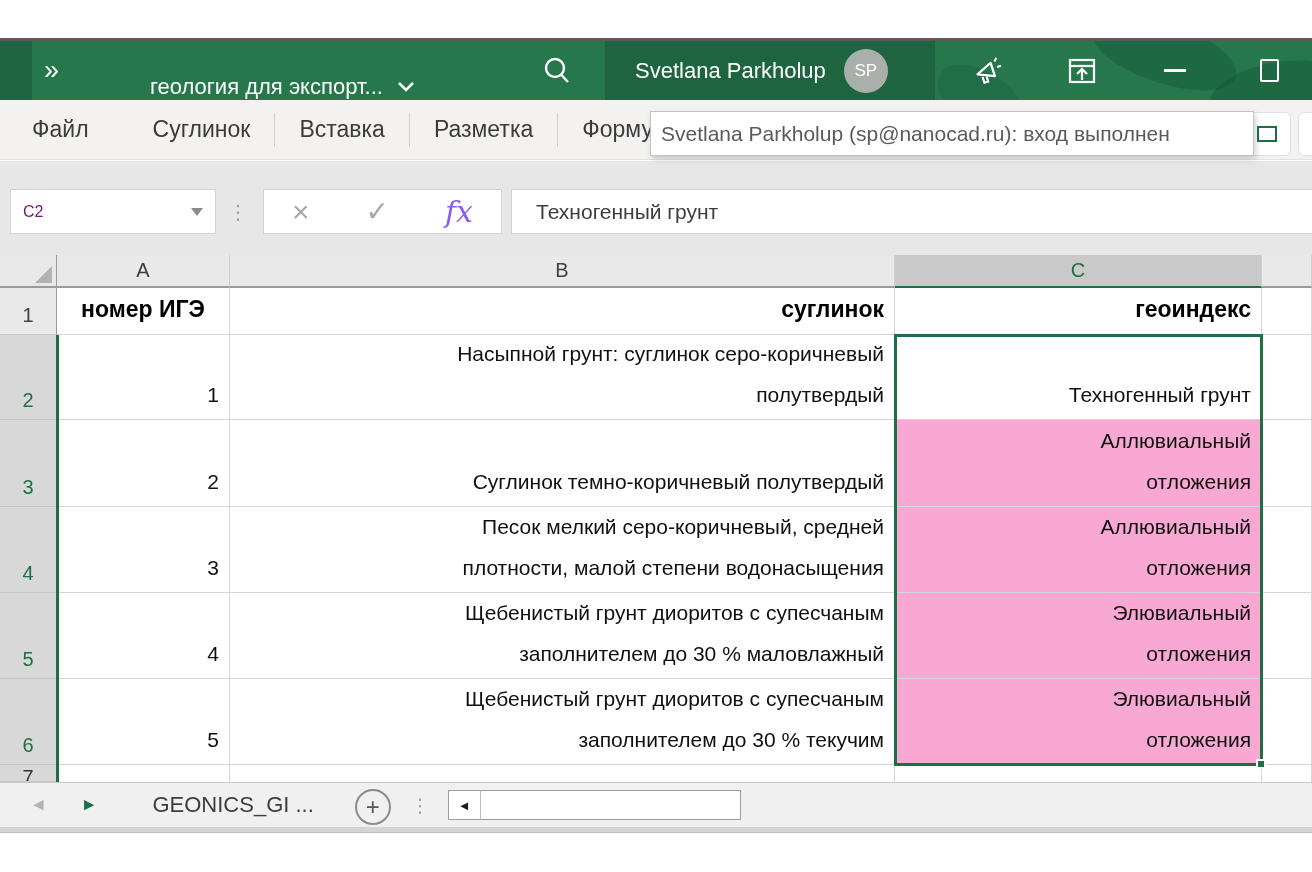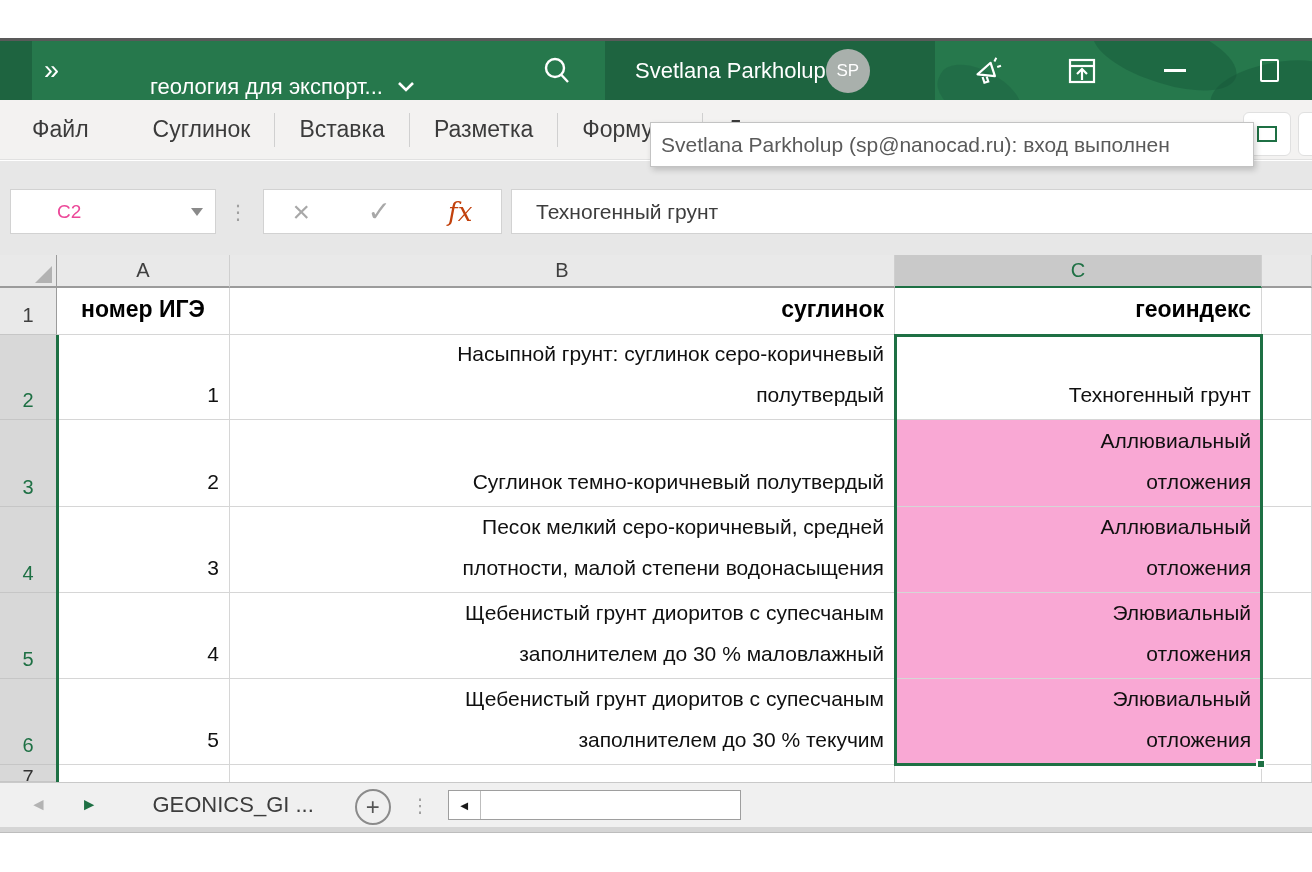--- a/index.html
+++ b/index.html
@@ -11,21 +11,21 @@
   .win-top-border { position:absolute; left:0; top:38px; width:1312px; height:3px; background:#595959; }
   .titlebar { position:absolute; left:0; top:41px; width:1312px; height:59px; background:#26784c; overflow:hidden; }
   .titlebar .left-strip { position:absolute; left:0; top:0; width:32px; height:59px; background:#1e6440; }
   .blob { position:absolute; background:#17563a; opacity:.45; border-radius:45% 55% 50% 50%; }
   .blob1 { left:1090px; top:-18px; width:150px; height:60px; transform:rotate(18deg); }
   .blob2 { left:1210px; top:22px; width:130px; height:58px; transform:rotate(-14deg); }
   .blob3 { left:935px; top:30px; width:90px; height:50px; transform:rotate(25deg); opacity:.3; }
   .chevrons { position:absolute; left:44px; top:0; height:59px; display:flex; align-items:center; color:#ffffff; font-size:27px; letter-spacing:-2px; }
   .doc-title { position:absolute; left:150px; top:16px; height:59px; display:flex; align-items:center; gap:14px; color:#ffffff; font-size:22px; }
   .search-btn { position:absolute; left:536px; top:12px; width:42px; height:36px; display:flex; align-items:center; justify-content:center; }
-  .account { position:absolute; left:605px; top:0; width:330px; height:59px; background:#1e6440; display:flex; align-items:center; padding-left:30px; }
+  .account { position:absolute; left:605px; top:0; width:330px; height:59px; background:#1e6440; display:flex; align-items:center; padding-left:30px; gap:18px; }
   .account-name { color:#ffffff; font-size:22px; white-space:nowrap; }
   .avatar { width:44px; height:44px; border-radius:50%; background:#a9b0ac; color:#ffffff; font-size:17px; display:flex; align-items:center; justify-content:center; }
   .tb-icon { position:absolute; top:0; height:59px; width:60px; display:flex; align-items:center; justify-content:center; z-index:2; }
   .icon-megaphone { left:958px; }
   .icon-restore  { left:1052px; }
   .icon-min  { left:1145px; }
   .icon-max  { left:1239px; }
   .min-glyph { width:22px; height:0; border-top:3px solid #ffffff; }
   .max-glyph { width:19px; height:23px; border:2.5px solid #ffffff; border-radius:2px; }
 
@@ -33,33 +33,33 @@
   .menubar { position:absolute; left:0; top:100px; width:1312px; height:60px; background:#f3f2f1; border-bottom:1px solid #e1e1e1; display:flex; align-items:center; }
   .menu-item { color:#3b3b3b; font-size:23px; padding:9px 24px; white-space:nowrap; }
   .menu-item.first { padding-left:32px; padding-right:40px; }
   .menu-sep { width:1px; height:34px; background:#d0d0d0; }
 
   
   .corner-btn { position:absolute; top:112px; height:44px; background:#ffffff; border:1px solid #e0e0e0; border-radius:6px; display:flex; align-items:center; justify-content:center; z-index:5; }
   .corner-btn.b1 { left:1243px; width:48px; }
   .corner-btn.b2 { left:1298px; width:30px; }
   .green-square { width:20px; height:16px; border:2.5px solid #1e7044; }
-  .tooltip { position:absolute; left:650px; top:122px; width:604px; height:45px; background:#ffffff; border:1px solid #c3c3c3; box-shadow:2px 3px 6px rgba(0,0,0,.18); display:flex; align-items:center; padding-left:10px; z-index:6; }
+  .tooltip { position:absolute; left:650px; top:111px; width:604px; height:45px; background:#ffffff; border:1px solid #c3c3c3; box-shadow:2px 3px 6px rgba(0,0,0,.18); display:flex; align-items:center; padding-left:10px; z-index:6; }
   .tooltip span { color:#5a5a5a; font-size:21px; white-space:nowrap; }
 
   
   .formulabar { position:absolute; left:0; top:161px; width:1312px; height:94px; background:#e7e7e7; }
   .namebox { position:absolute; left:10px; top:28px; width:206px; height:45px; background:#ffffff; border:1px solid #d2d2d2; display:flex; align-items:center; padding:0 12px; }
-  .namebox .name { color:#ec4899; font-size:19px; flex:1;margin-left:34px; }
+  .namebox .name { color:#701a75; font-size:16px; flex:1; }
   .dd-triangle { width:0; height:0; border-left:6px solid transparent; border-right:6px solid transparent; border-top:8px solid #8a8a8a; }
   .fb-dots { position:absolute; left:228px; top:28px; height:45px; width:20px; display:flex; align-items:center; justify-content:center; color:#a0a0a0; font-size:20px; }
   .fb-buttons { position:absolute; left:263px; top:28px; width:239px; height:45px; background:#ffffff; border:1px solid #d2d2d2; display:flex; align-items:center; justify-content:space-around; }
   .btn-x { color:#a8a8a8; font-size:30px; line-height:1; }
   .btn-check { color:#a8a8a8; font-size:28px; line-height:1; }
-  .btn-fx { color:#c2410c; font-size:26px; font-family:"DejaVu Serif","Liberation Serif",serif; font-style:italic; }
+  .btn-fx { color:#8b5cf6; font-size:30px; font-family:"DejaVu Serif","Liberation Serif",serif; font-style:italic; }
   .fb-input { position:absolute; left:511px; top:28px; width:801px; height:45px; background:#ffffff; border:1px solid #d2d2d2; border-right:none; display:flex; align-items:center; padding-left:24px; }
   .fb-input span { color:#3d3d3d; font-size:21px; }
 
   
   .grid { position:absolute; left:0; top:255px; width:1312px; height:527px; display:grid;
           grid-template-columns:57px 173px 665px 367px 50px;
           grid-template-rows:33px 47px 85px 87px 86px 86px 86px 17px;
           background:#ffffff; }
   .hdr { background:#e9e9e9; color:#3f3f3f; font-size:20px; display:flex; align-items:center; justify-content:center; border-right:1px solid #cfcfcf; border-bottom:2px solid #9b9b9b; }
   .hdr.sel { background:#c9c9c9; color:#1e7044; border-bottom:2px solid #1e7044; }

